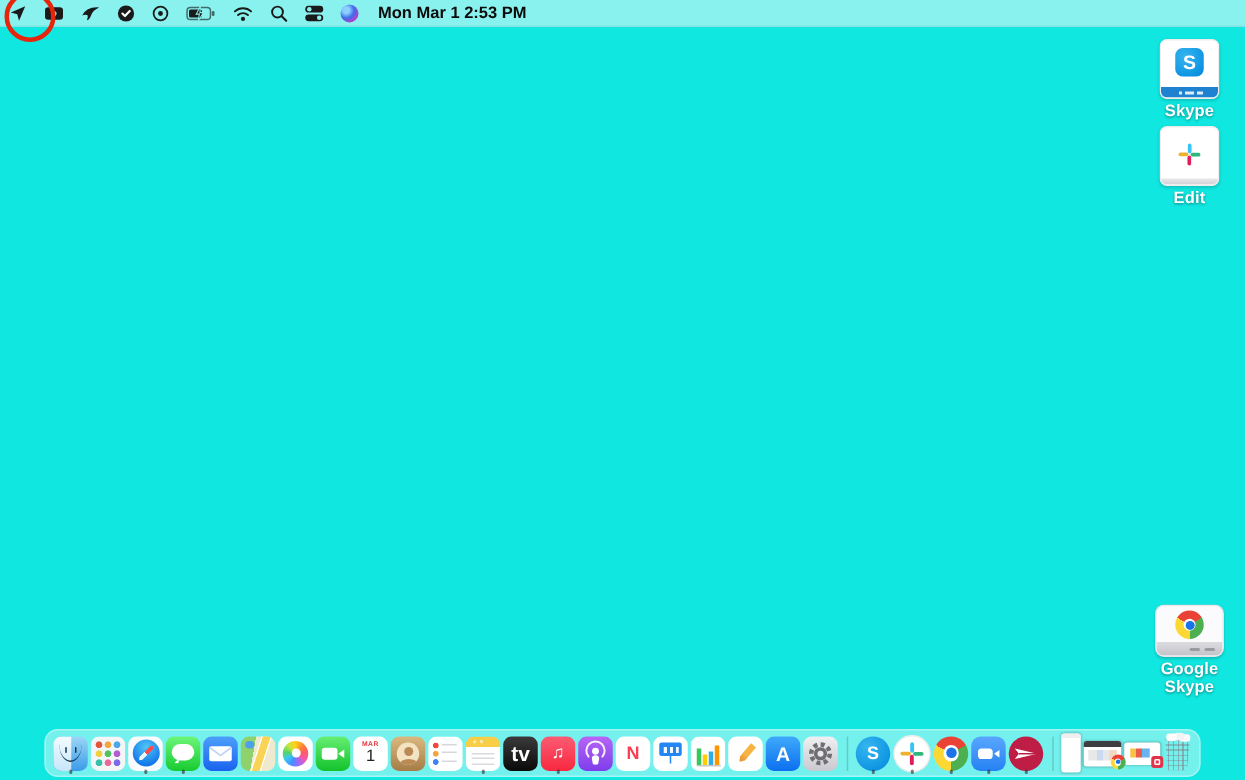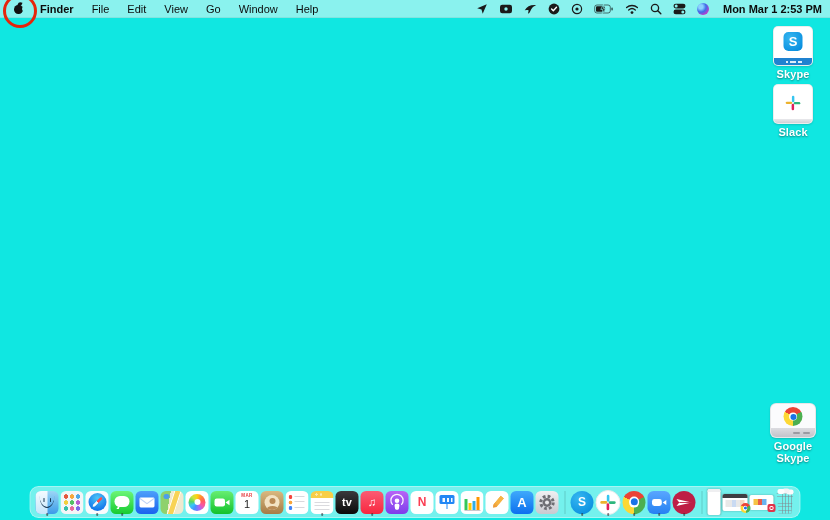--- a/index.html
+++ b/index.html
@@ -160,21 +160,21 @@
   
   .ic-notes{background:linear-gradient(180deg,#F8CE47 0 7px,#FFFFFF 7px);background-repeat:no-repeat;
     background-image:
       radial-gradient(circle at 6px 3.5px,#FBE9A8 1px,transparent 1.3px),
       radial-gradient(circle at 10.5px 3.5px,#FBE9A8 1px,transparent 1.3px),
       linear-gradient(#DADADE,#DADADE),linear-gradient(#DADADE,#DADADE),linear-gradient(#DADADE,#DADADE),
       linear-gradient(180deg,#F8CE47 0 7px,#FFFFFF 7px);
     background-size:auto,auto,15px 1.2px,15px 1.2px,15px 1.2px,100% 100%;
     background-position:0 0,0 0,4px 11px,4px 14.8px,4px 18.6px,0 0;}
   
-  .ic-tv{background:linear-gradient(180deg,#3A3A3C,#0A0A0A);font-size:11px;}
+  .ic-tv{background:linear-gradient(180deg,#3A3A3C,#0A0A0A);font-size:14px;}
   
   .ic-music{background:linear-gradient(180deg,#FB5C74,#F8273E);font-size:11.5px;}
   
   .ic-podcasts{background:linear-gradient(180deg,#B765F5,#7E3DEB);}
   
   .ic-news{background:#fff;color:#FB3E53;font-size:12px;}
   
   .ic-keynote{background:#fff;}
   .ic-keynote::before{content:'';position:absolute;left:4px;top:4.5px;width:15px;height:9px;background:#2287F5;border-radius:1.5px;}
   .kbars{position:absolute;left:6.5px;top:7px;width:10px;height:4.5px;z-index:2;
@@ -232,34 +232,20 @@
   .trash-paper{position:absolute;top:-2px;left:1.5px;width:7px;height:5px;background:#FDFDFE;border-radius:2px;
     box-shadow:5px -0.5px 0 #F3F3F6, 9px 0.5px 0 #FAFAFC;}
 
   
   .sic{display:block;}
 </style>
 </head>
 <body>
 
 <div class="menubar">
-  <div class="mb-left">
-    <div class="apple-logo">
-      <span class="apple-body"></span>
-      <span class="apple-bite"></span>
-      <span class="apple-leaf"></span>
-    </div>
-    <span class="menu-item appname">Finder</span>
-    <span class="menu-item">File</span>
-    <span class="menu-item">Edit</span>
-    <span class="menu-item">View</span>
-    <span class="menu-item">Go</span>
-    <span class="menu-item">Window</span>
-    <span class="menu-item">Help</span>
-  </div>
   <div class="mb-right">
     <span class="mi">
       <svg class="sic" width="12" height="12" viewBox="0 0 12 12">
           <path d="M10.8 1.2 L1.2 5.3 L5.5 6.5 L6.7 10.8 Z" fill="#1a1a1a"></path>
         </svg>
     </span>
     <span class="mi">
       <svg class="sic" width="14" height="12" viewBox="0 0 14 12">
           <rect x="1" y="1.8" width="12" height="8.4" rx="2.2" fill="#1a1a1a"></rect>
           <circle cx="7" cy="6" r="1.7" fill="#8AF2EE"></circle>
@@ -331,21 +317,21 @@
 <div class="dicon dicon-slack">
   <div class="dmg-box">
     <svg class="slack-logo" viewBox="0 0 23 23">
       <rect x="10.3" y="3.5" width="2.7" height="7.2" rx="1.35" fill="#36C5F0"></rect>
       <rect x="12.3" y="10.3" width="7.2" height="2.7" rx="1.35" fill="#2EB67D"></rect>
       <rect x="10" y="12.3" width="2.7" height="7.2" rx="1.35" fill="#E01E5A"></rect>
       <rect x="3.5" y="10" width="7.2" height="2.7" rx="1.35" fill="#ECB22E"></rect>
     </svg>
     <span class="dmg-edge"></span>
   </div>
-  <div class="dicon-label">Slack</div>
+  <div class="dicon-label">Edit</div>
 </div>
 
 <div class="dicon dicon-chrome">
   <div class="drive-box">
     <span class="chrome-ball"></span>
     <span class="drive-face"></span>
     <span class="drive-slot"></span>
   </div>
   <div class="dicon-label">Google Skype</div>
 </div>

